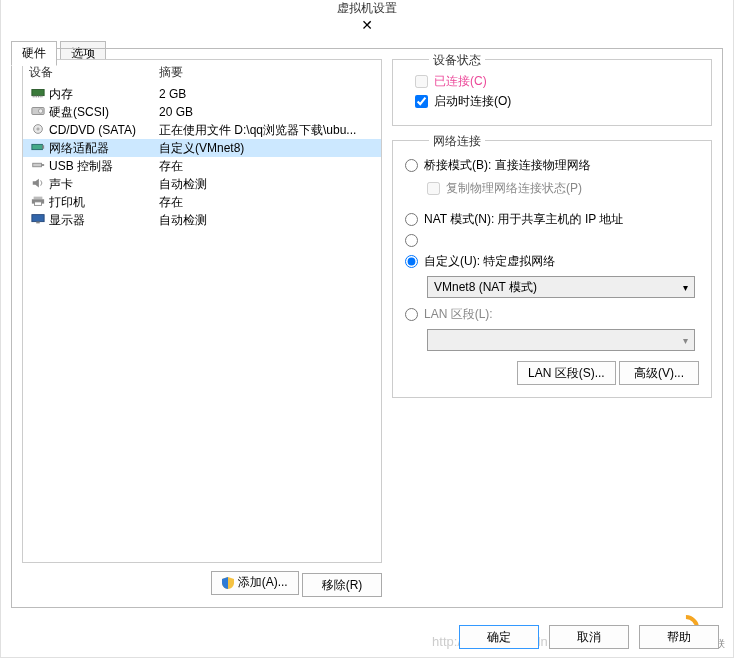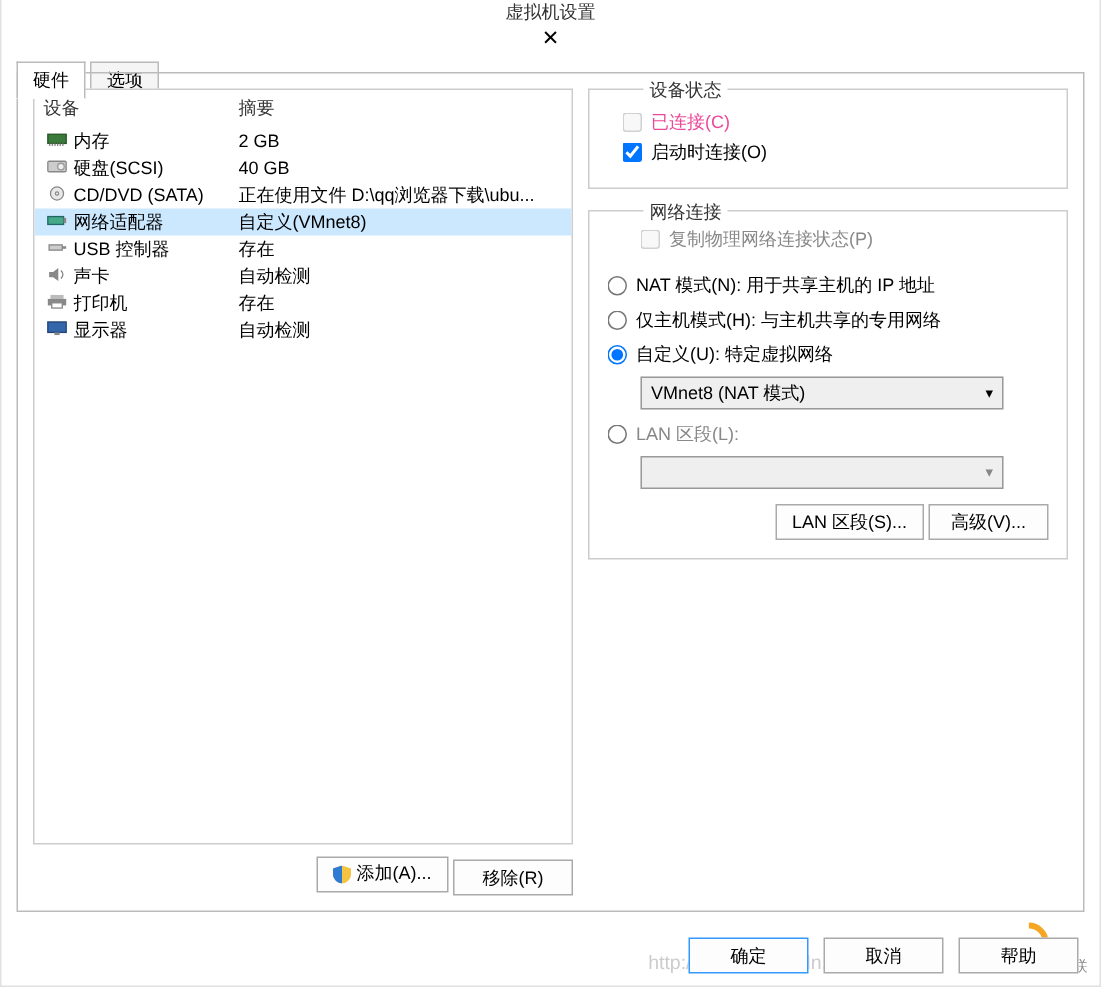--- a/index.html
+++ b/index.html
@@ -26,21 +26,21 @@
 .btn { display: inline-flex; align-items: center; justify-content: center; gap: 4px; padding: 3px 10px; border: 1px solid #aaa; background: #fdfdfd; min-width: 80px; height: 24px; cursor: default; }
 .btn .shield { width: 12px; height: 12px; }
 .right-panel { flex: 1; }
 .fieldset { border: 1px solid #ccc; margin-bottom: 14px; padding: 10px 12px 12px 12px; position: relative; }
 .fieldset-title { position: absolute; top: -8px; left: 8px; background: #fff; padding: 0 4px; color: #333; margin-left: 28px; }
 .chk-row { display: flex; align-items: center; gap: 6px; margin: 3px 0 3px 10px; }
 .chk-row input[type="checkbox"] { width: 13px; height: 13px; }
 .radio-row { display: flex; align-items: center; gap: 6px; margin: 6px 0 6px 0; }
 .radio-row.disabled { color: #888; }
 .sub-indent { margin-left: 22px; color: #888; display: flex; align-items: center; gap: 6px; }
-.dropdown { width: 242px; height: 22px; border: 1px solid #999; background: #efefef; margin: 4px 0 8px 22px; display: flex; align-items: center; padding: 0 6px; position: relative; }
+.dropdown { width: 268px; height: 22px; border: 1px solid #999; background: #efefef; margin: 4px 0 8px 22px; display: flex; align-items: center; padding: 0 6px; position: relative; }
 .dropdown.disabled { color: #888; }
 .dropdown .chev { margin-left: auto; font-size: 10px; }
 .lan-row-btns { margin-top: 10px; text-align: right; }
 .bottom-bar { position: absolute; bottom: 8px; right: 14px; display: flex; gap: 10px; align-items: center; border-radius: 12px; }
 .watermark { position: absolute; bottom: 8px; right: 160px; color: #ccc; font-size: 13px; pointer-events: none; }
 .logo-badge { position: absolute; bottom: 6px; right: 4px; width: 70px; height: 38px; pointer-events: none; }
 .logo-circle { position: absolute; right: 30px; top: 2px; width: 26px; height: 26px; border: 4px solid #f5a623; border-left-color: transparent; border-radius: 50%; transform: rotate(45deg); }
 .logo-text { position: absolute; bottom: 0; right: 4px; font-size: 10px; color: #888; }
 svg.ic { width: 14px; height: 12px; }
 </style>
@@ -80,21 +80,21 @@
         <span class="col2">2 GB</span>
       </div>
 
 
       <div class="device-row">
         <span class="icon"><svg class="ic" viewBox="0 0 16 12">
               <rect x="1" y="2" width="14" height="8" rx="1" fill="#ccc" stroke="#888"></rect>
               <circle cx="11" cy="6" r="2.5" fill="#eee" stroke="#999"></circle>
             </svg></span>
         <span class="col1">硬盘(SCSI)</span>
-        <span class="col2">40 GB</span>
+        <span class="col2">20 GB</span>
       </div>
 
       <div class="device-row">
         <span class="icon"><svg class="ic" viewBox="0 0 16 12">
               <circle cx="8" cy="6" r="5" fill="#e8e8e8" stroke="#888"></circle>
               <circle cx="8" cy="6" r="1.2" fill="#fff" stroke="#888"></circle>
             </svg></span>
         <span class="col1">CD/DVD (SATA)</span>
         <span class="col2">正在使用文件 D:\qq浏览器下载\ubu...</span>
       </div>
@@ -168,33 +168,36 @@
       </label>
       <label class="chk-row">
         <input type="checkbox" checked="" style="">
         <span>启动时连接(O)</span>
       </label>
     </div>
 
     <div class="fieldset">
       <span class="fieldset-title">网络连接</span>
 
+      <label class="radio-row">
+        <input type="radio" name="net" style="">
+        <span>桥接模式(B): 直接连接物理网络</span>
+      </label>
       <label class="sub-indent">
         <input type="checkbox" disabled="" style="">
         <span>复制物理网络连接状态(P)</span>
       </label>
 
       <label class="radio-row" style="margin-top:14px">
         <input type="radio" name="net" style="">
         <span>NAT 模式(N): 用于共享主机的 IP 地址</span>
       </label>
 
       <label class="radio-row">
         <input type="radio" name="net" style="">
-        <span>仅主机模式(H): 与主机共享的专用网络</span>
       </label>
 
       <label class="radio-row">
         <input type="radio" name="net" checked="" style="">
         <span>自定义(U): 特定虚拟网络</span>
       </label>
       <div class="dropdown">
         <span>VMnet8 (NAT 模式)</span>
         <span class="chev">▾</span>
       </div>

